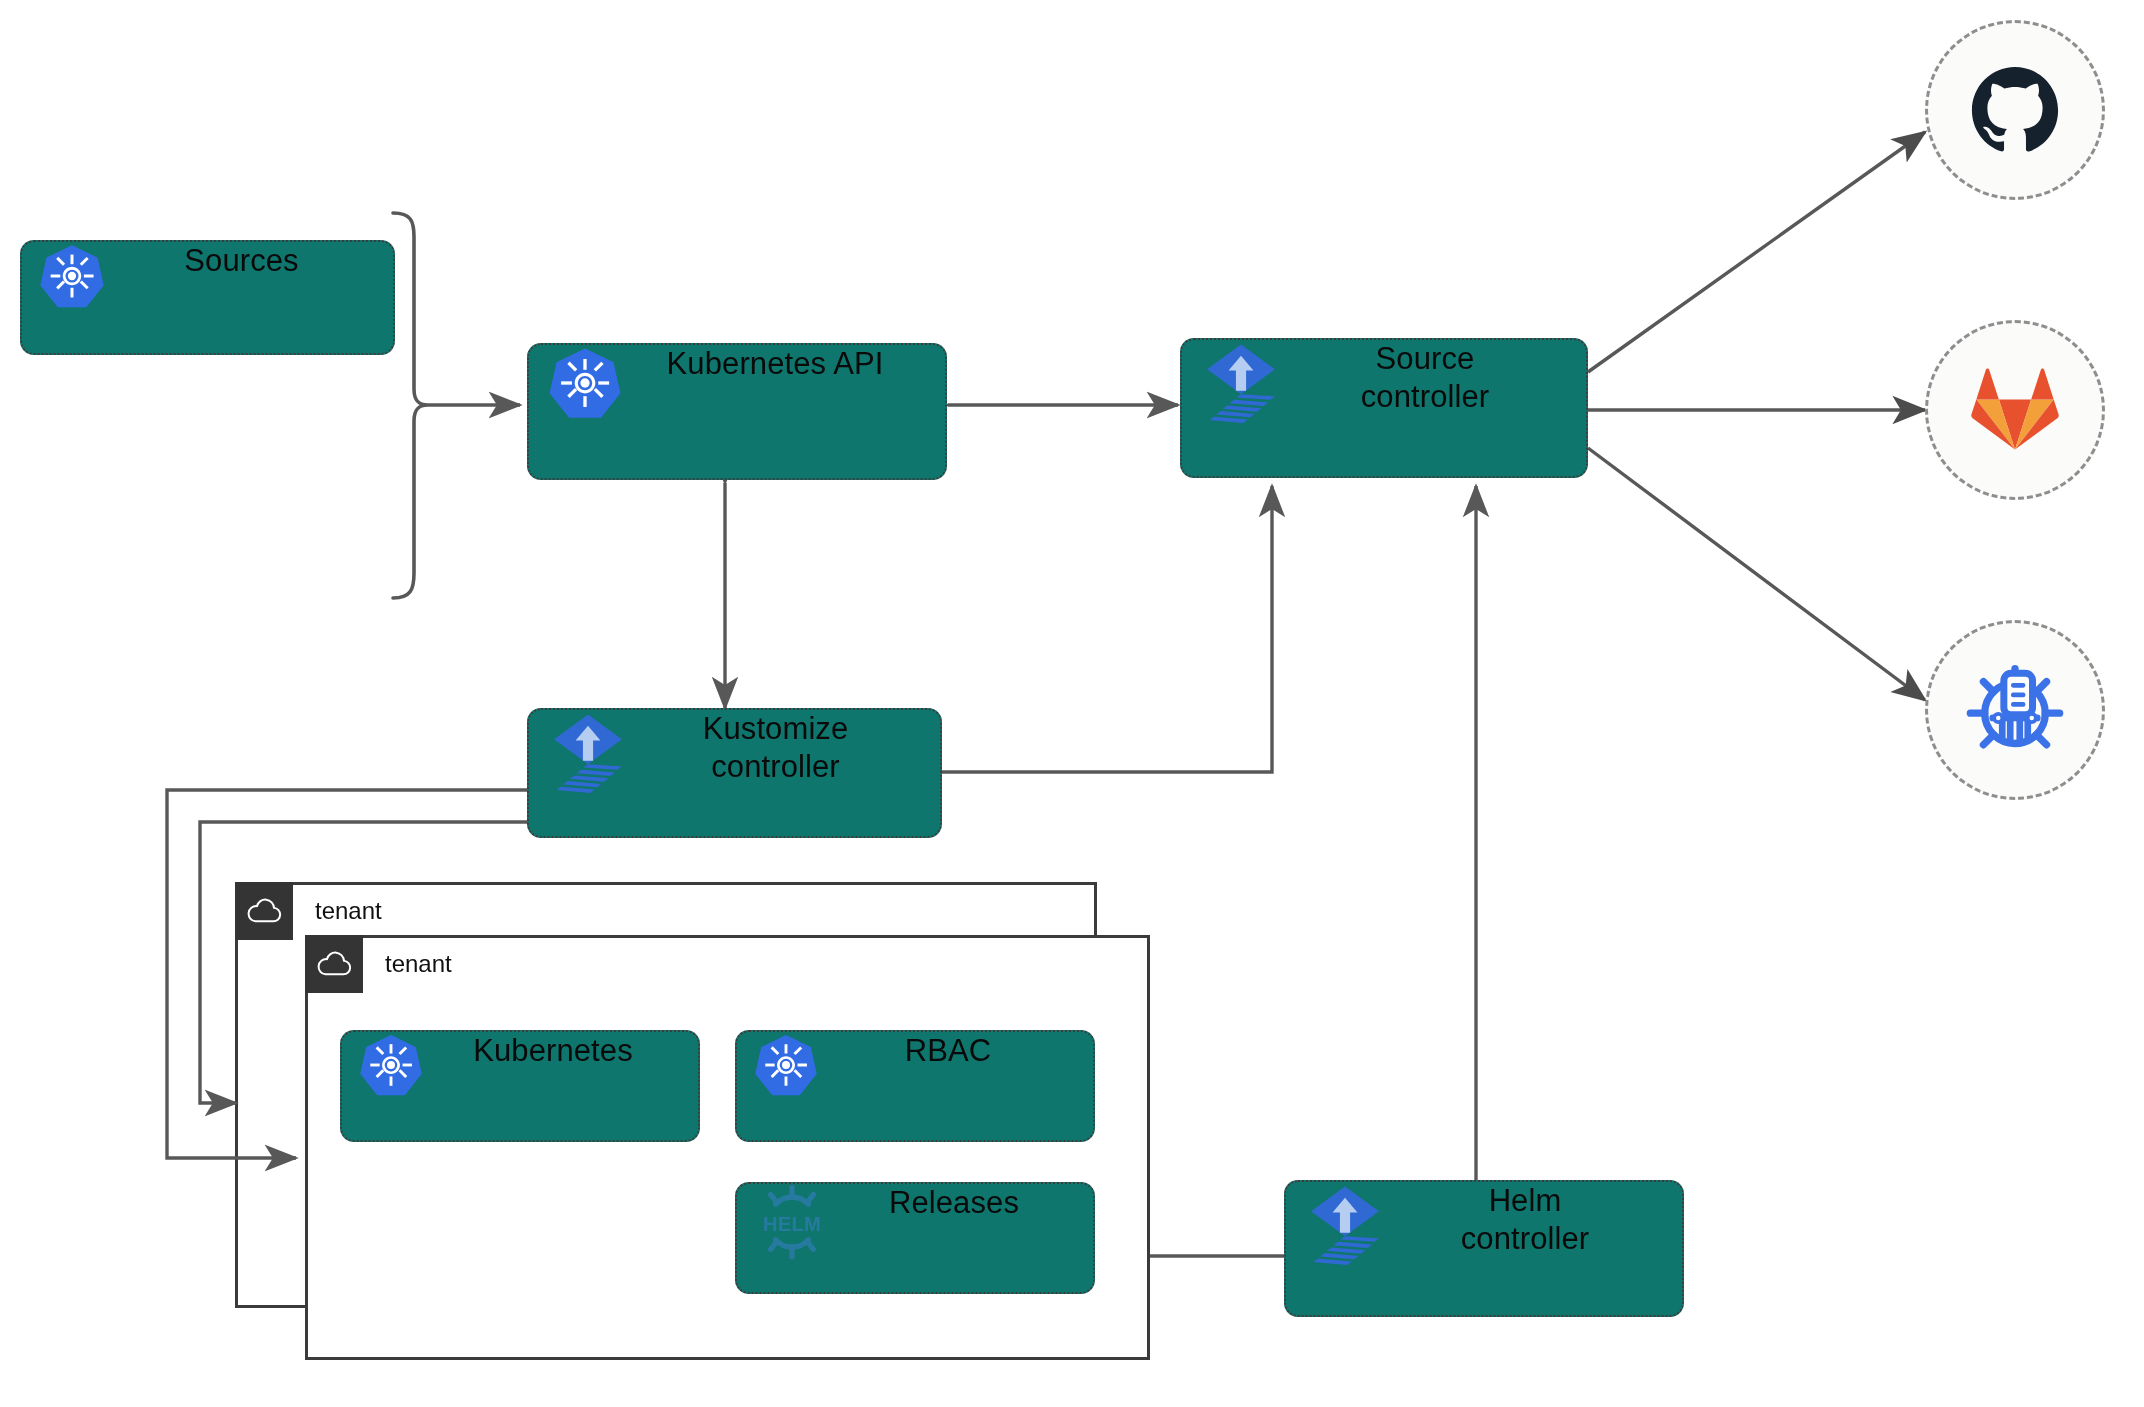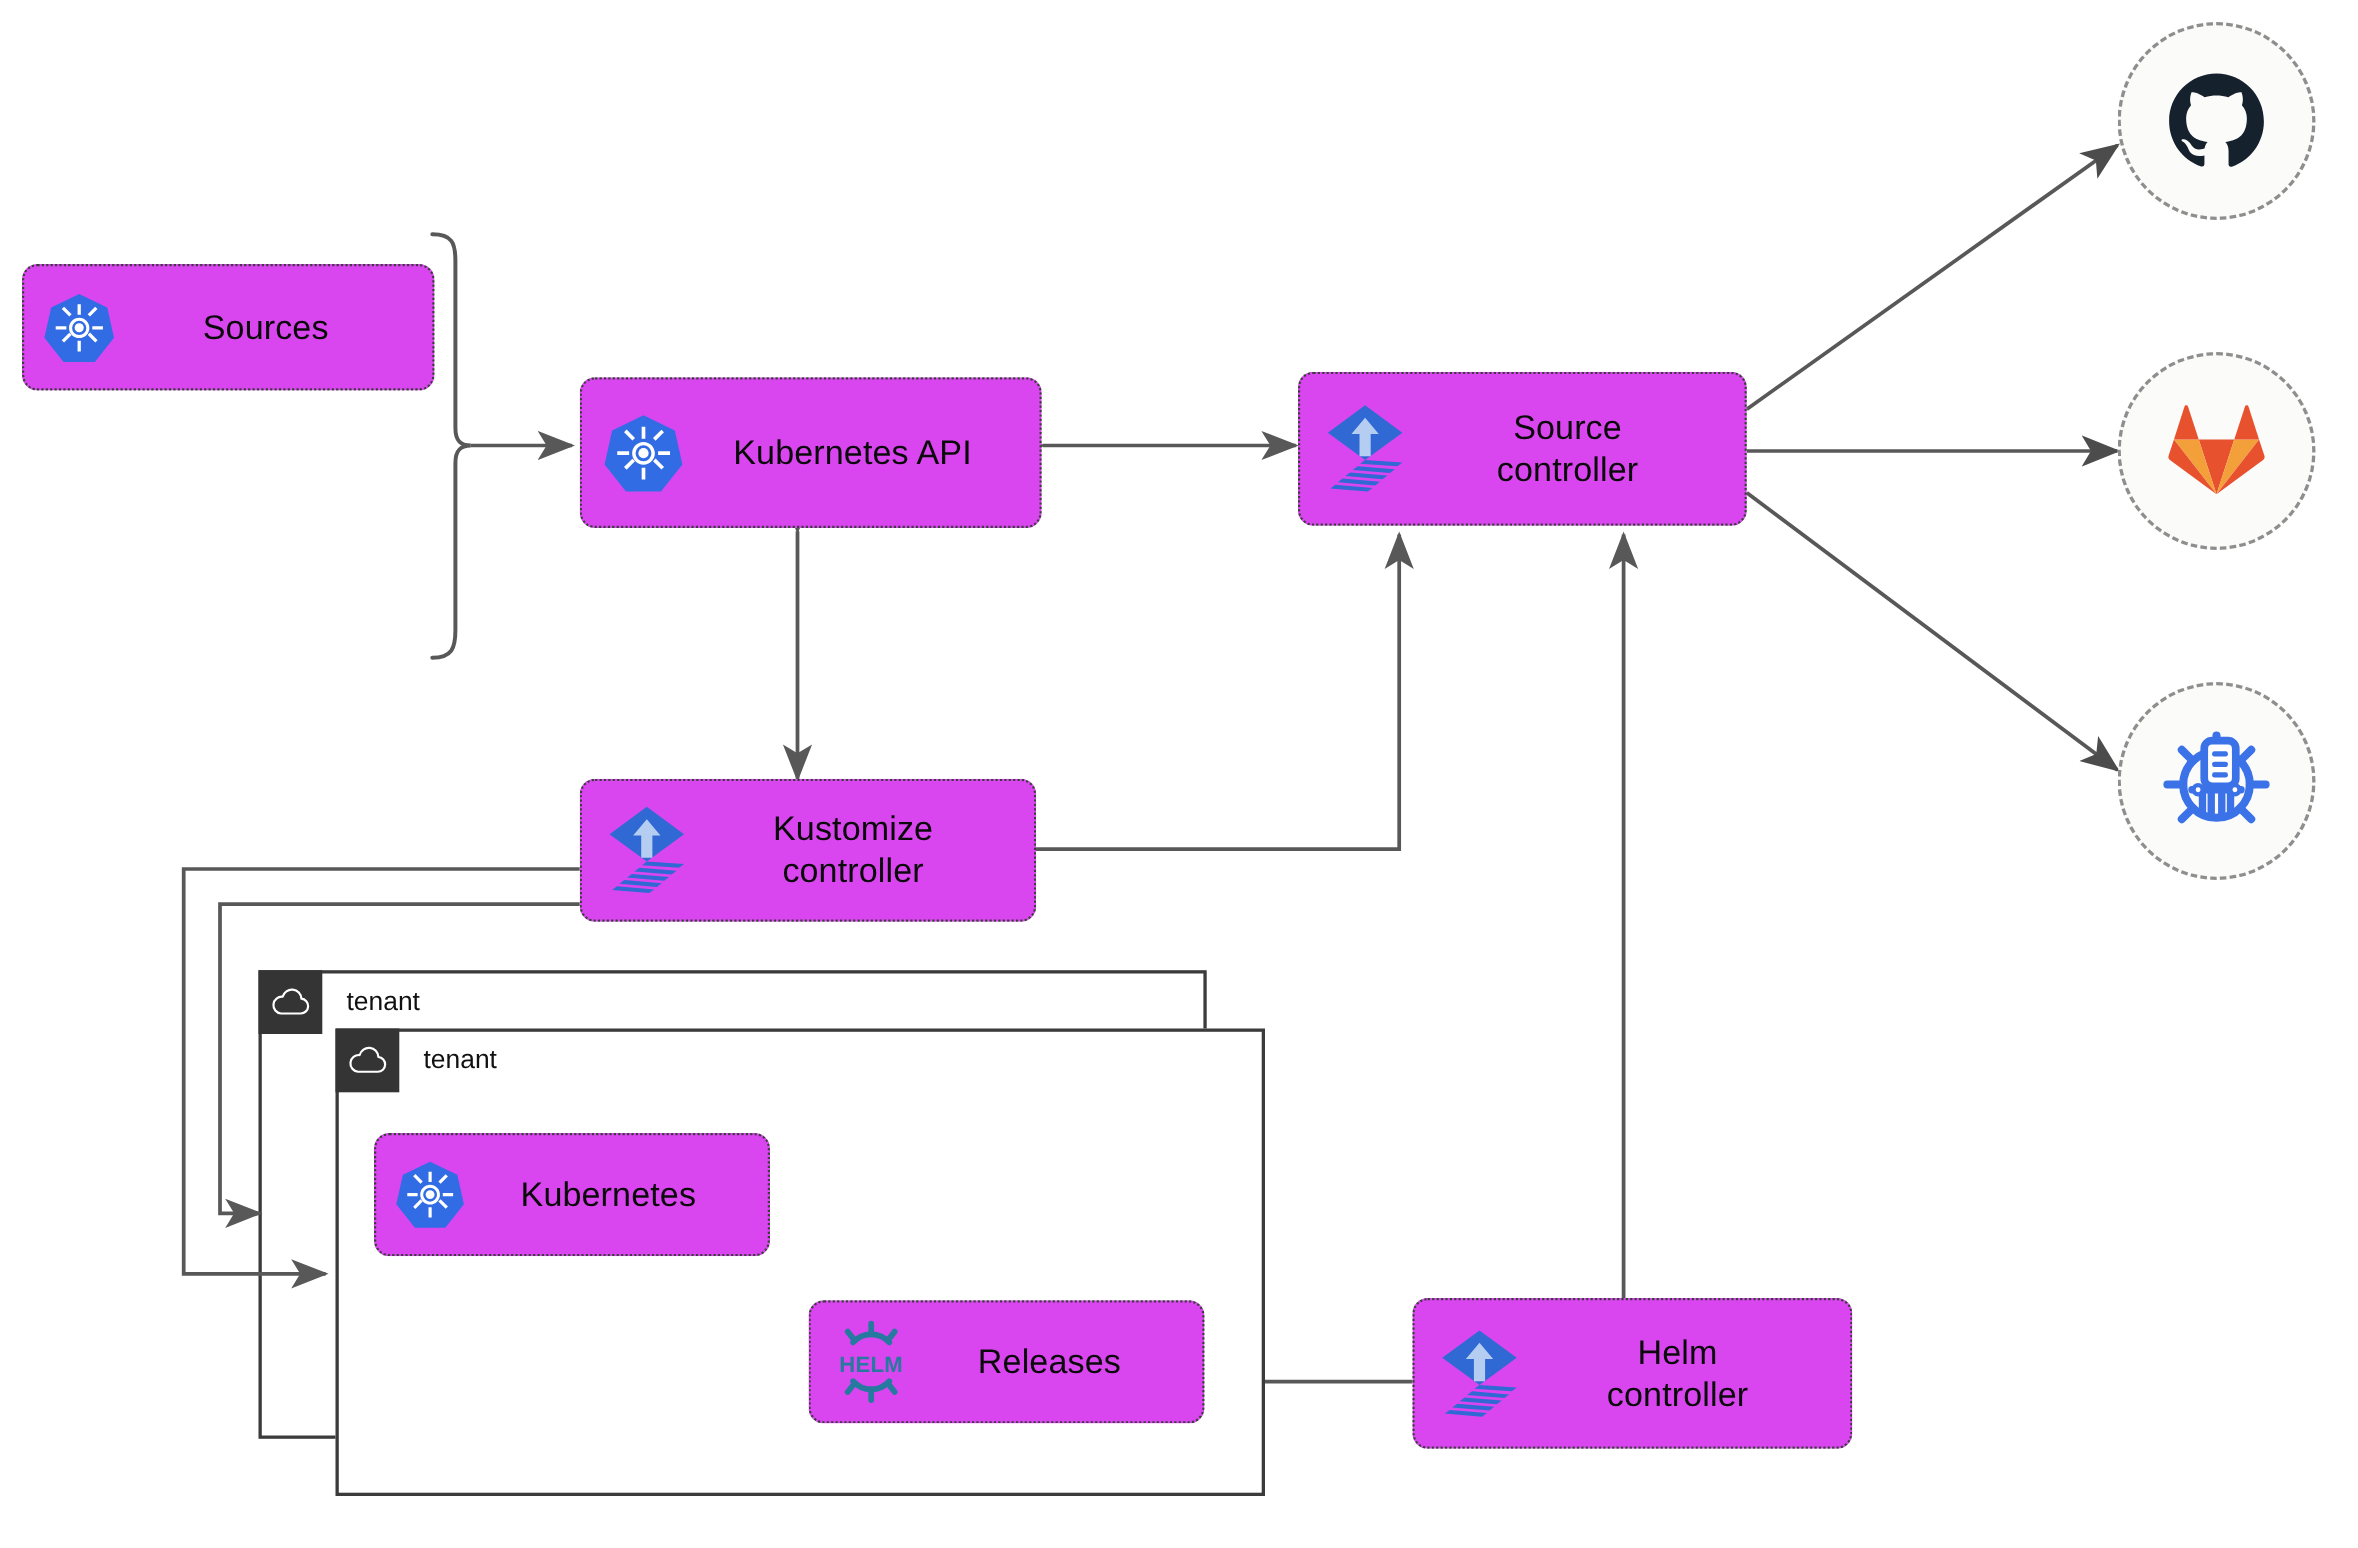--- a/index.html
+++ b/index.html
@@ -16,25 +16,25 @@
     width: 2144px;
     height: 1407px;
     background: #ffffff;
     overflow: hidden;
   }
 
   
   .node {
     position: absolute;
     box-sizing: border-box;
-    background: #d946ef;
+    background: #0f766e;
     border: 2px dotted #3c3c3c;
     border-radius: 14px;
     display: flex;
-    align-items: center;
+    align-items: flex-start;
     z-index: 6;
   }
   .node .ico {
     flex: 0 0 auto;
     display: flex;
     align-items: center;
     justify-content: center;
   }
   .node .lbl {
     flex: 1 1 auto;
@@ -327,20 +327,40 @@
             <path d="M39.3 38.1l1.98-1.98 6.44 6.43-1.98 1.98z"></path>
           <path d="M45.7 14l1.98 1.98-6.43 6.43-1.98-1.98z"></path>
             <path d="M23.5 36.2l1.98 1.98-6.43 6.43-1.98-1.98z"></path>
           <path d="M32 23.4c4.8 0 8.7 3.9 8.7 8.7s-3.9 8.7-8.7 8.7-8.7-3.9-8.7-8.7 3.9-8.7 8.7-8.7zm0 2.6a6.1 6.1 0 100 12.2 6.1 6.1 0 000-12.2z"></path>
         </g>
       </svg>
     </span>
     <span class="lbl">Kubernetes</span>
   </div>
 
+  <div class="node" style="left:735px; top:1030px; width:360px; height:112px; padding:0 16px; z-index:7;">
+    <span class="ico">
+      <svg width="66" height="66" viewBox="0 0 64 64" aria-hidden="true">
+        <path d="M32 3 L56 14.6 L61.8 40.6 L45.4 61.3 L18.6 61.3 L2.2 40.6 L8 14.6 Z" fill="#326ce5"></path>
+        <g fill="#fff">
+          <circle cx="32" cy="32" r="3.9"></circle>
+          <path d="M30.6 11.8h2.8v9.1h-2.8z"></path>
+            <path d="M30.6 43.1h2.8v9.1h-2.8z"></path>
+          <path d="M11.9 30.6h9.1v2.8h-9.1z"></path>
+            <path d="M43.2 30.6h9.1v2.8h-9.1z"></path>
+          <path d="M17.1 15.9l1.98-1.98 6.43 6.44-1.98 1.98z"></path>
+            <path d="M39.3 38.1l1.98-1.98 6.44 6.43-1.98 1.98z"></path>
+          <path d="M45.7 14l1.98 1.98-6.43 6.43-1.98-1.98z"></path>
+            <path d="M23.5 36.2l1.98 1.98-6.43 6.43-1.98-1.98z"></path>
+          <path d="M32 23.4c4.8 0 8.7 3.9 8.7 8.7s-3.9 8.7-8.7 8.7-8.7-3.9-8.7-8.7 3.9-8.7 8.7-8.7zm0 2.6a6.1 6.1 0 100 12.2 6.1 6.1 0 000-12.2z"></path>
+        </g>
+      </svg>
+    </span>
+    <span class="lbl">RBAC</span>
+  </div>
 
 
   <div class="node" style="left:735px; top:1182px; width:360px; height:112px; padding:0 16px; z-index:7;">
     <span class="ico">
       <svg width="78" height="76" viewBox="0 0 64 62" aria-hidden="true">
         <g fill="none" stroke="#277a9f" stroke-width="4.3" stroke-linecap="round">
           <path d="M18.5 16.5A18 18 0 0132 10.5a18 18 0 0113.5 6"></path>
           <path d="M18.5 45.5A18 18 0 0032 51.5a18 18 0 0013.5-6"></path>
           <path d="M32 10.5 L32 2.5"></path>
           <path d="M32 51.5 L32 59.5"></path>

